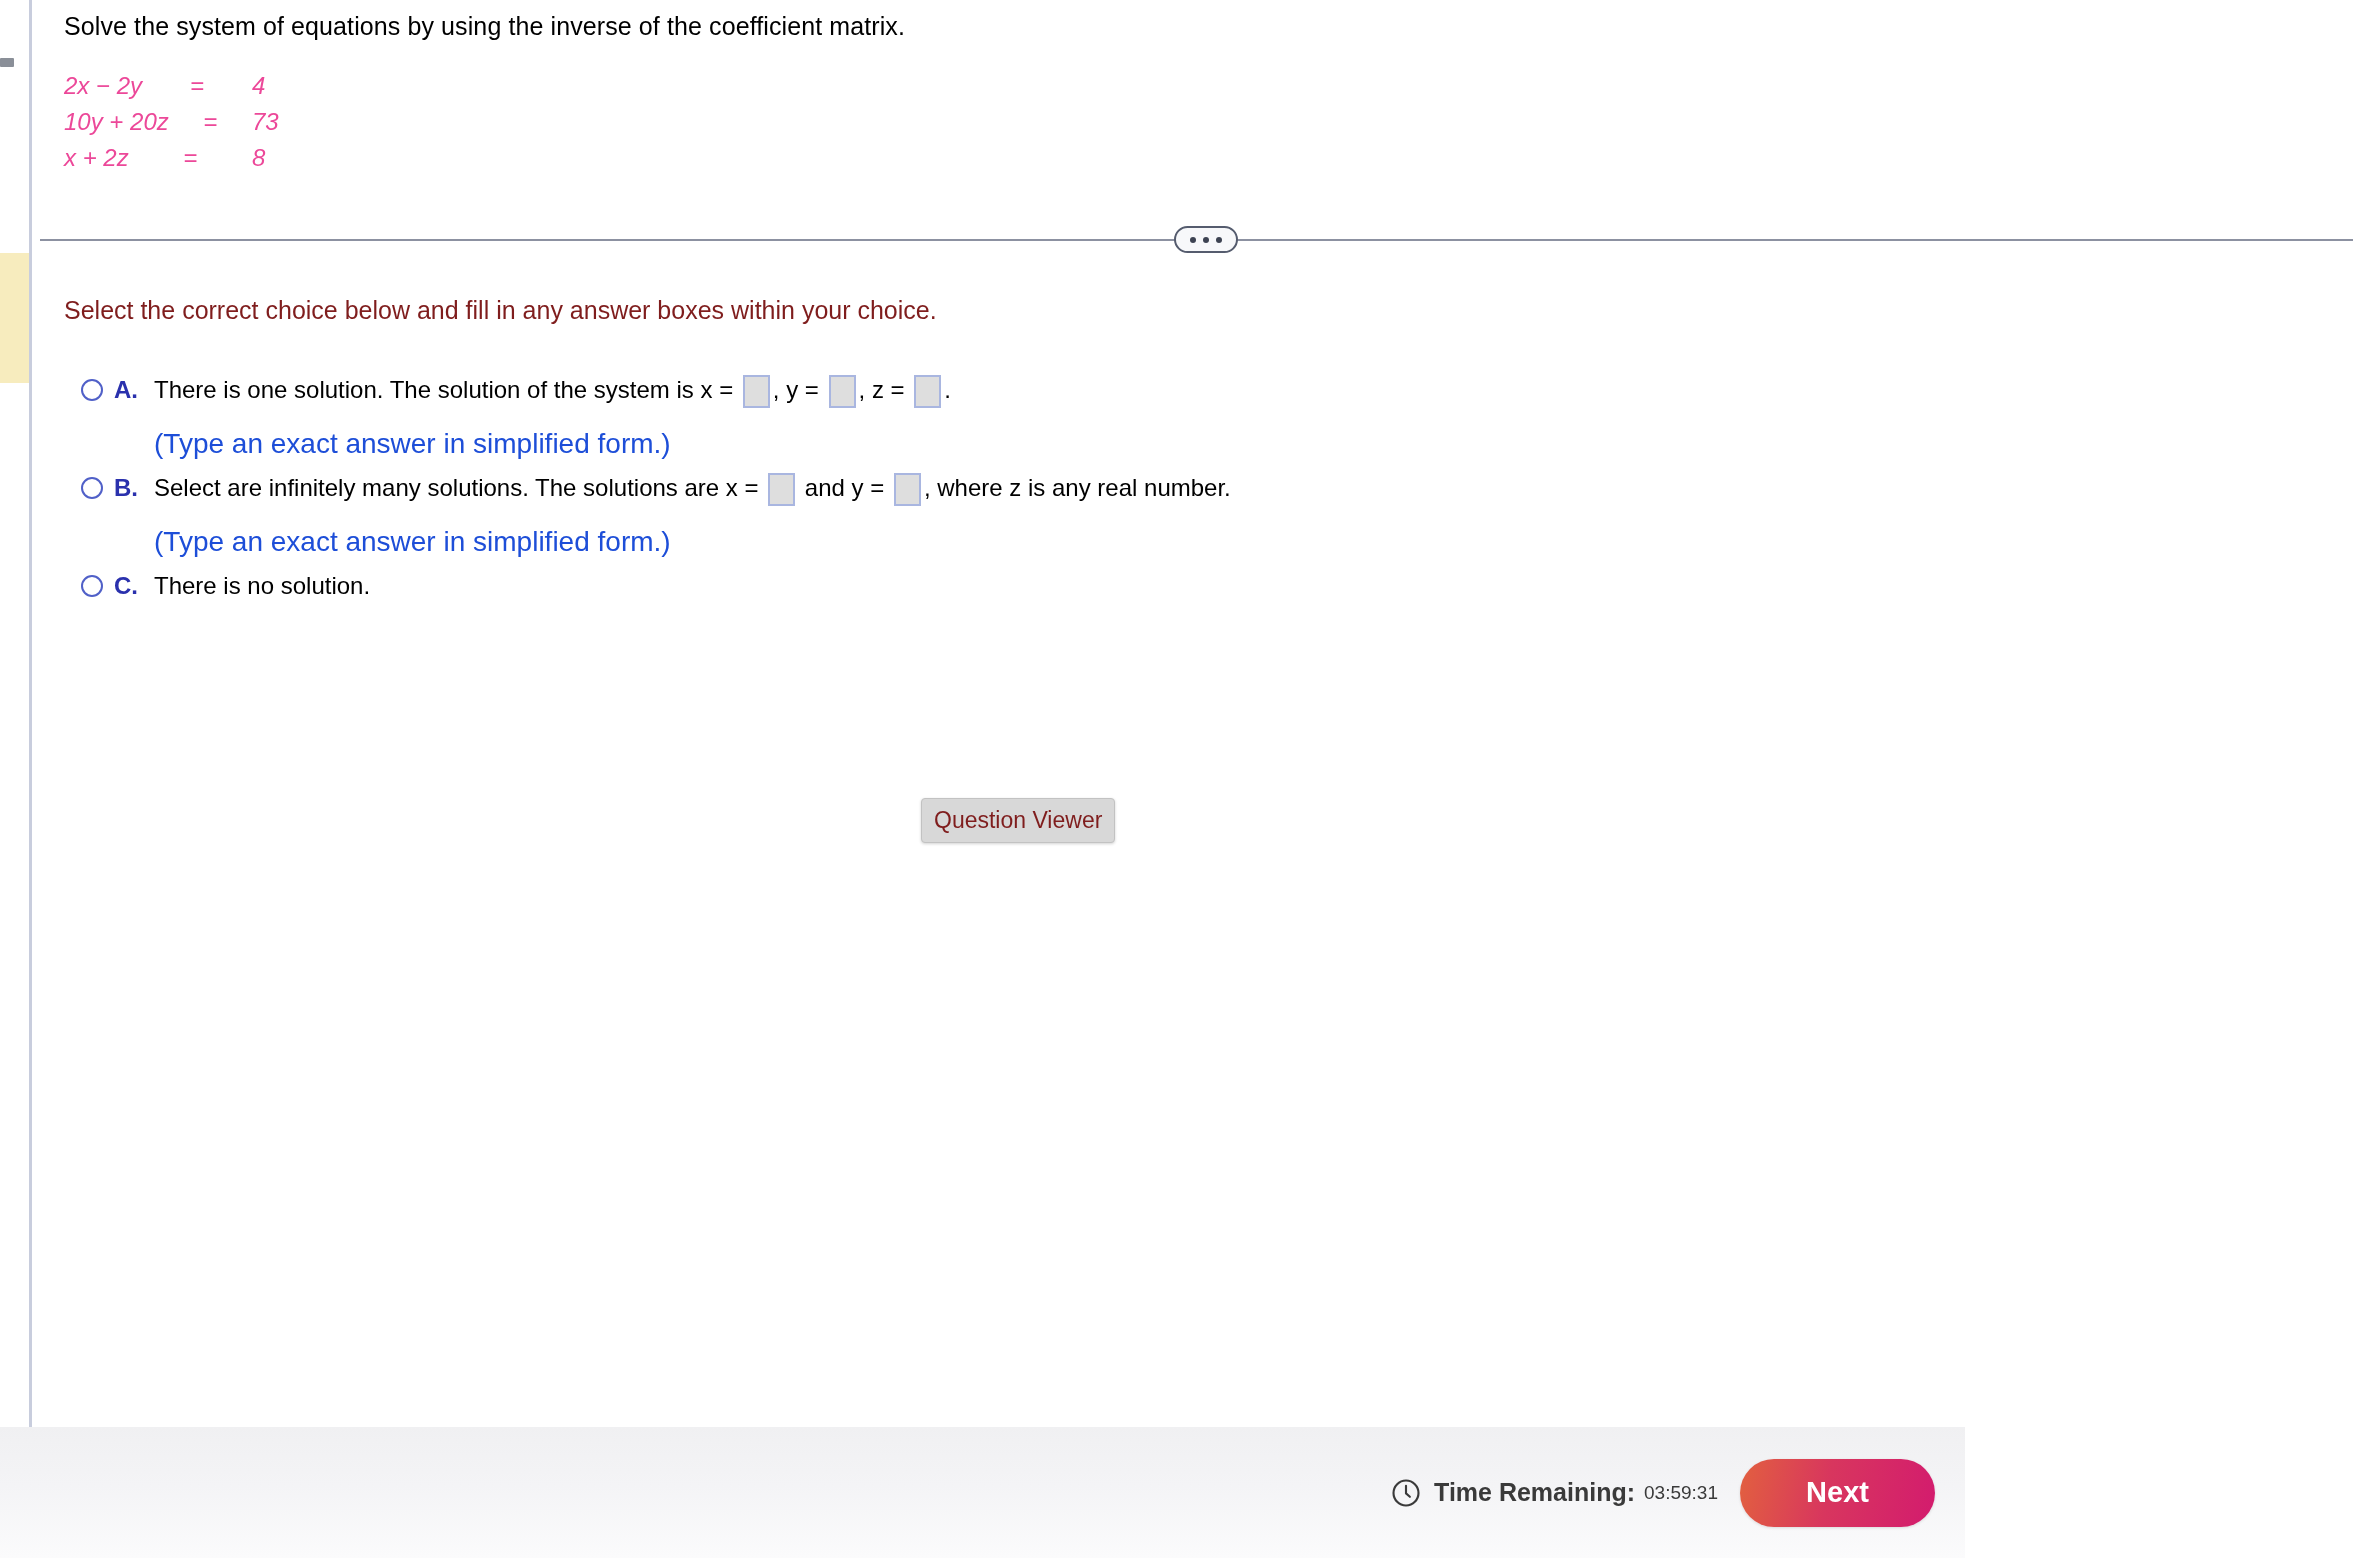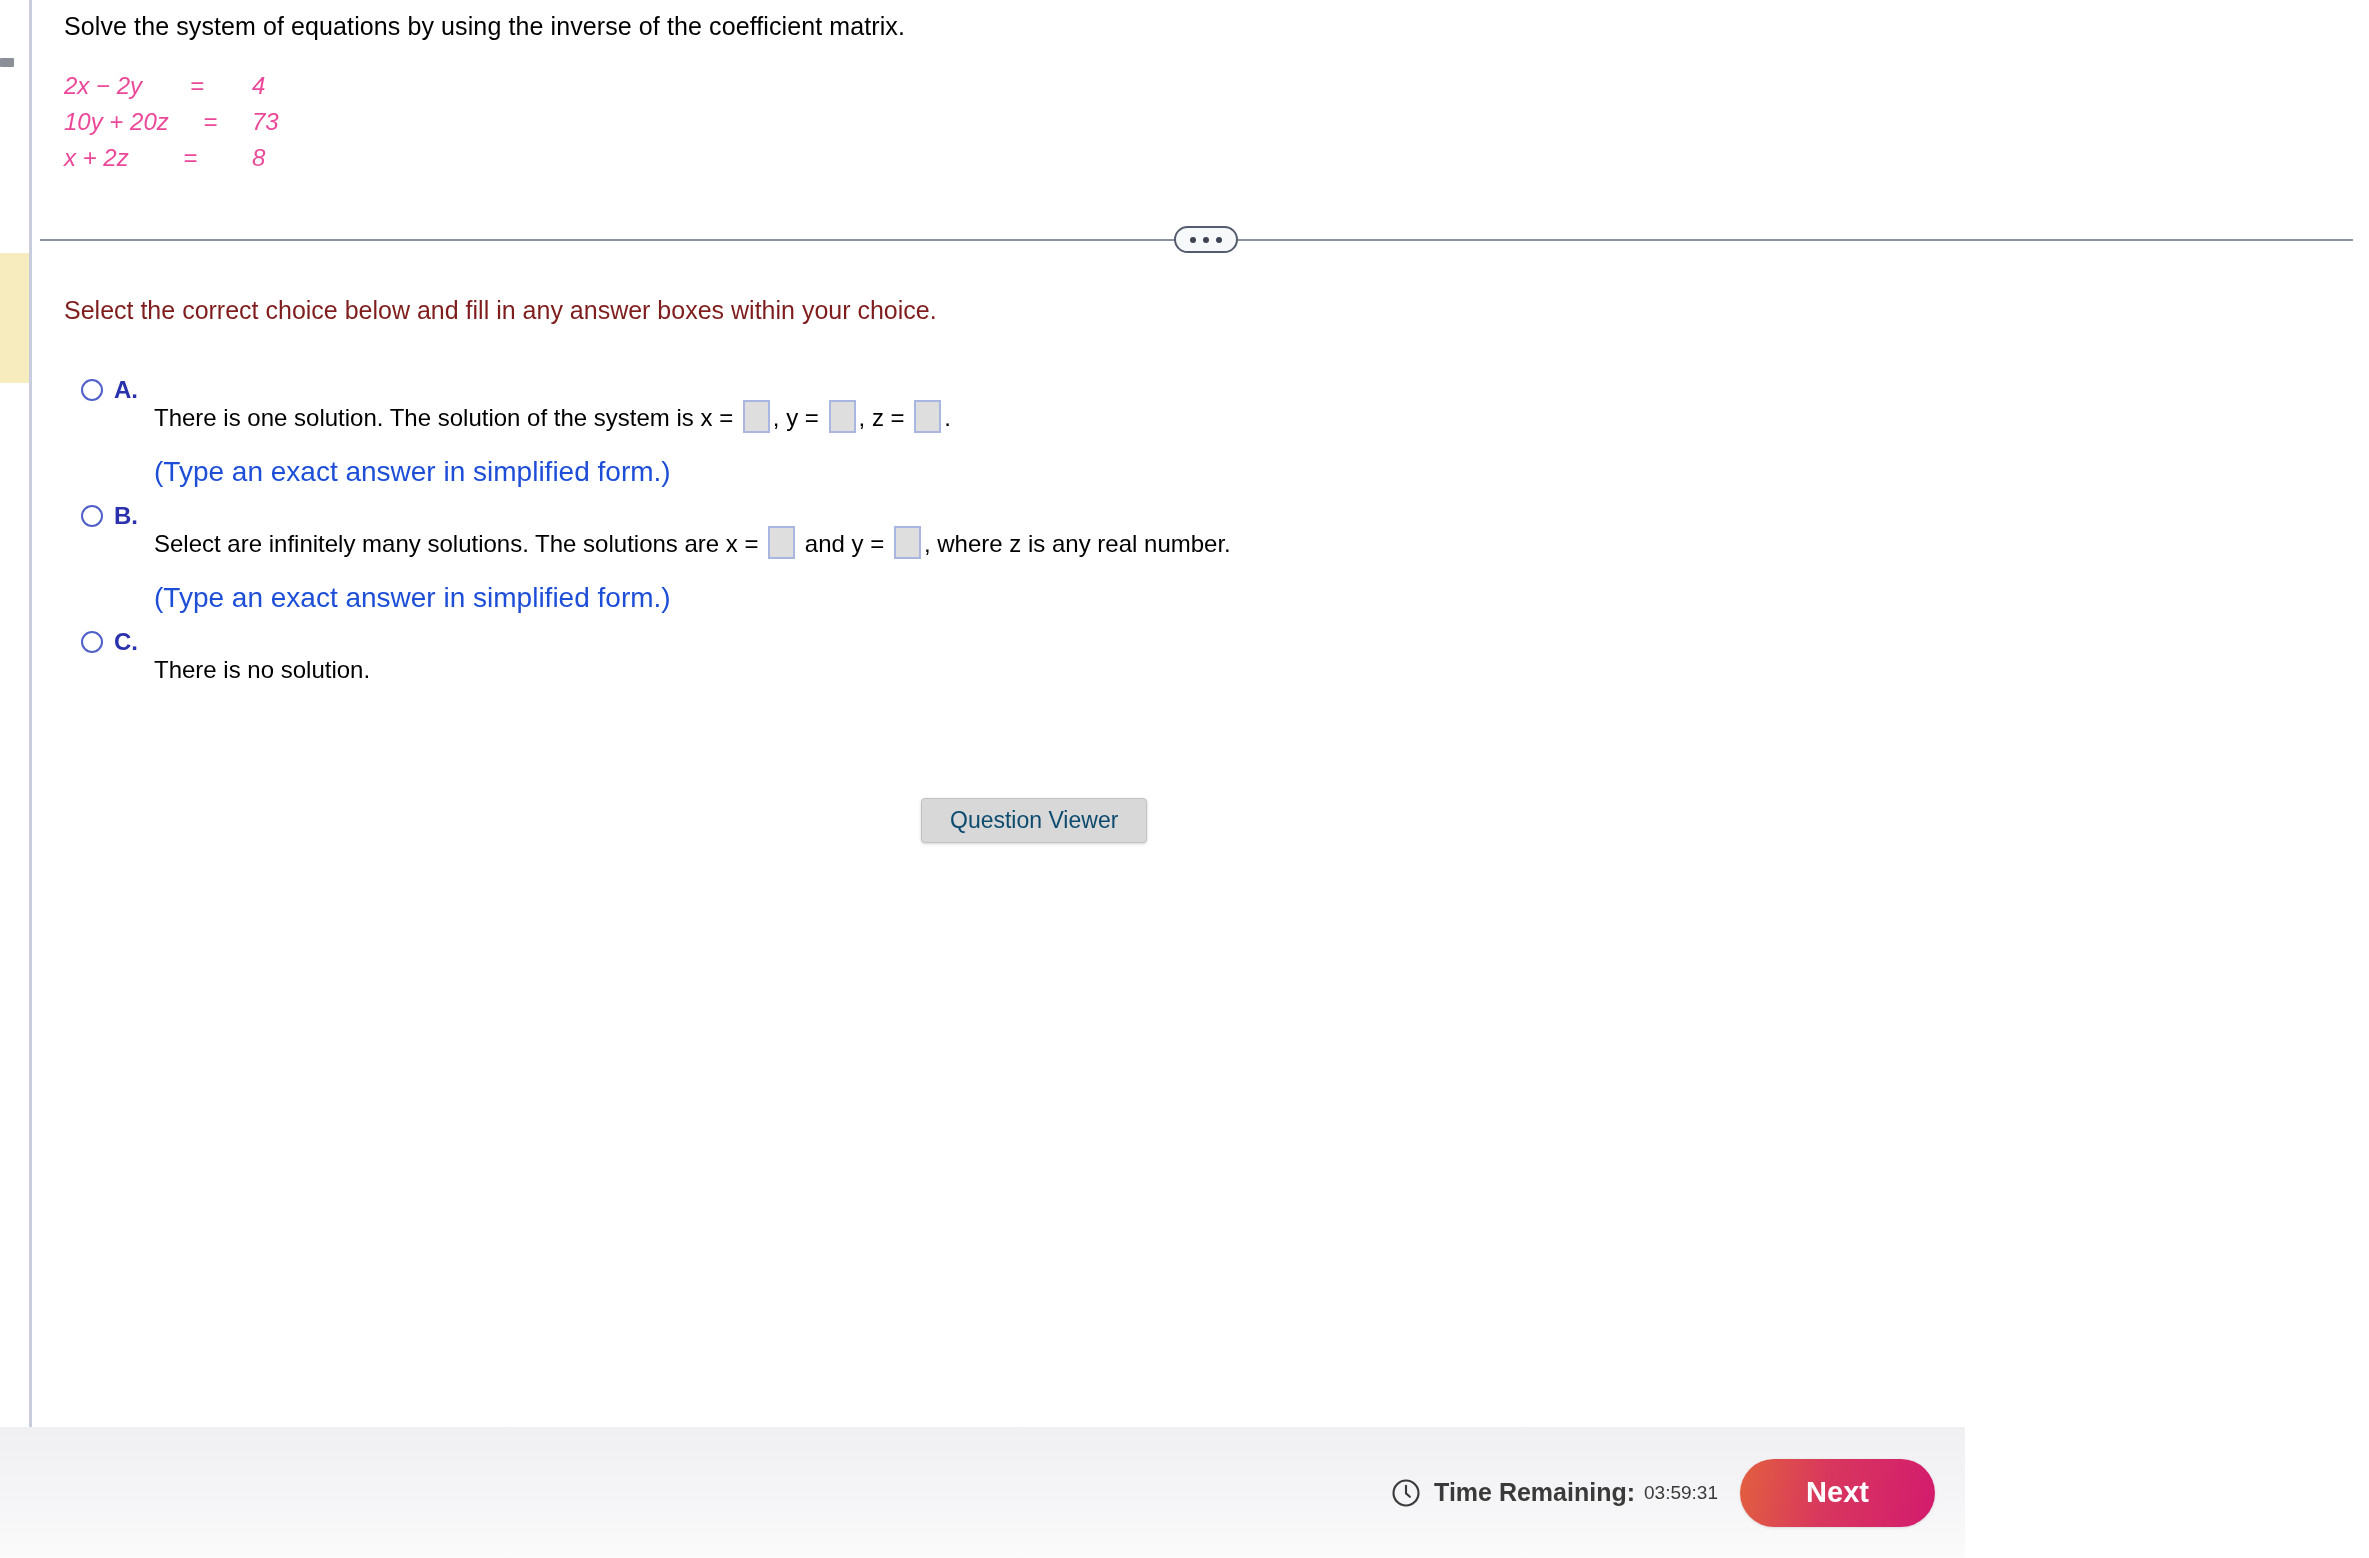--- a/index.html
+++ b/index.html
@@ -175,24 +175,23 @@
     line-height: 36px;
   }
   .choice-body {
     flex: 1 1 auto;
   }
   .choice-line {
     font-size: 24px;
     color: #000000;
     line-height: 36px;
     display: flex;
-    align-items: flex-start;
+    align-items: flex-end;
     flex-wrap: wrap;
     white-space: pre;
-    margin-top: 28px;
   }
   .answer-box {
     display: inline-block;
     width: 27px;
     height: 33px;
     background: #dedede;
     border: 2px solid #a9b6e0;
     vertical-align: middle;
     margin: 0 3px;
     cursor: text;
@@ -202,26 +201,26 @@
     color: #1d4ed8;
     line-height: 36px;
     margin-top: 18px;
   }
 
   
   #question-viewer {
     position: absolute;
     left: 889px;
     top: 798px;
-    padding: 8px 28px;
+    padding: 8px 12px;
     background: #d8d8d8;
     border: 1px solid #c2c2c2;
     border-radius: 4px;
     font-size: 23px;
-    color: #0c4a6e;
+    color: #7f1d1d;
     box-shadow: 0 1px 3px rgba(0,0,0,0.18);
     white-space: nowrap;
   }
 
   
   #bottom-bar {
     position: absolute;
     left: 0;
     top: 1427px;
     width: 1965px;

